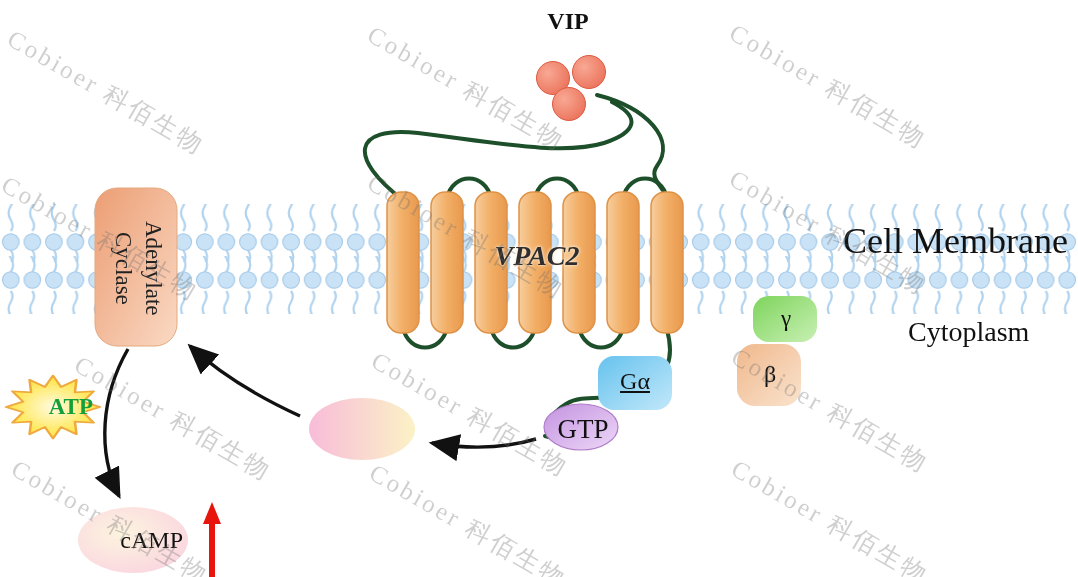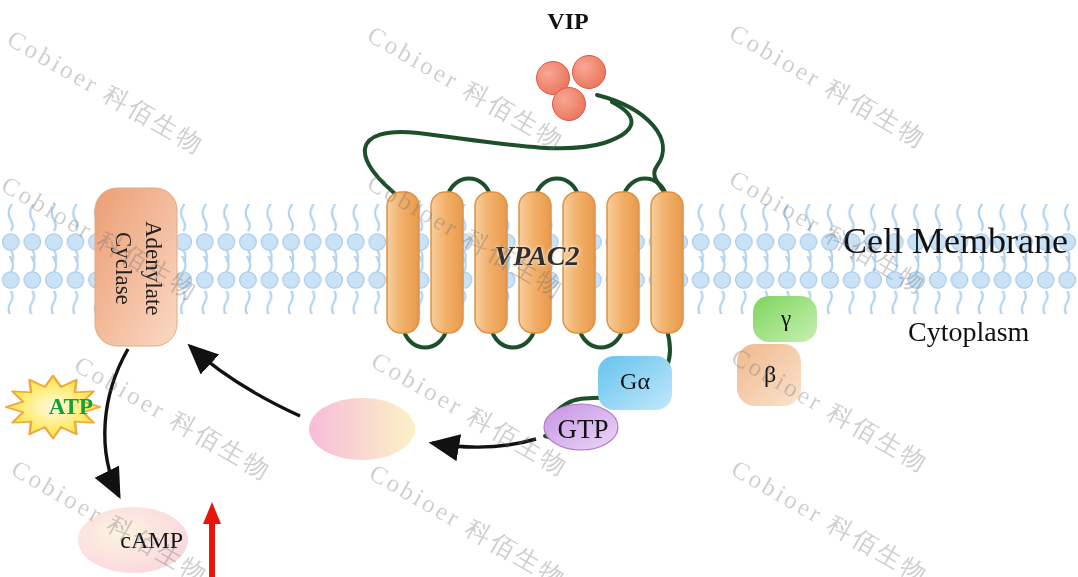--- a/index.html
+++ b/index.html
@@ -10,21 +10,21 @@
 
   .label { position:absolute; z-index:3; color:#111; white-space:nowrap; }
   .vip     { left:506px; top:8px;   width:124px; text-align:center; font-size:24px; font-weight:bold; }
   .vpac2   { left:460px; top:240px; width:154px; text-align:center; font-size:28px; font-weight:bold;
              color:#2e2e2e; text-shadow:0 0 4px #fdebd4, 0 0 2px #fdebd4;font-style:italic; }
   .cellmem { left:843px; top:172px; font-size:36px;margin-top:48px; }
   .cyto    { left:908px; top:316px; font-size:28px; }
   .ac      { left:98px;  top:192px; width:76px; height:152px; writing-mode:vertical-rl;
              text-orientation:mixed; text-align:center; font-size:23px; line-height:30px;
              padding-right:6px; color:#222; white-space:normal; }
-  .ga      { left:600px; top:368px; width:70px;  text-align:center; font-size:24px; }
+  .ga      { left:600px; top:368px; width:70px;  text-align:center; font-size:24px;text-decoration:underline; }
   .gtp     { left:546px; top:414px; width:74px;  text-align:center; font-size:27px; }
   .gas     { left:312px; top:415px; width:100px; text-align:center; font-size:24px; }
   .atp     { left:13px;  top:394px; width:80px;  text-align:right; font-size:23px; font-weight:bold;
              color:var(--atp_text, #13A03B); }
   .camp    { left:83px;  top:527px; width:100px; text-align:right; font-size:24px; }
   .beta    { left:739px; top:361px; width:62px;  text-align:center; font-size:24px; }
   .gamma   { left:755px; top:306px; width:62px;  text-align:center; font-size:23px; }
 
   #watermarks { position:absolute; inset:0; z-index:4; pointer-events:none; }
   .wm { position:absolute; color:rgba(110,110,110,0.33); font-size:25px; letter-spacing:3px;

